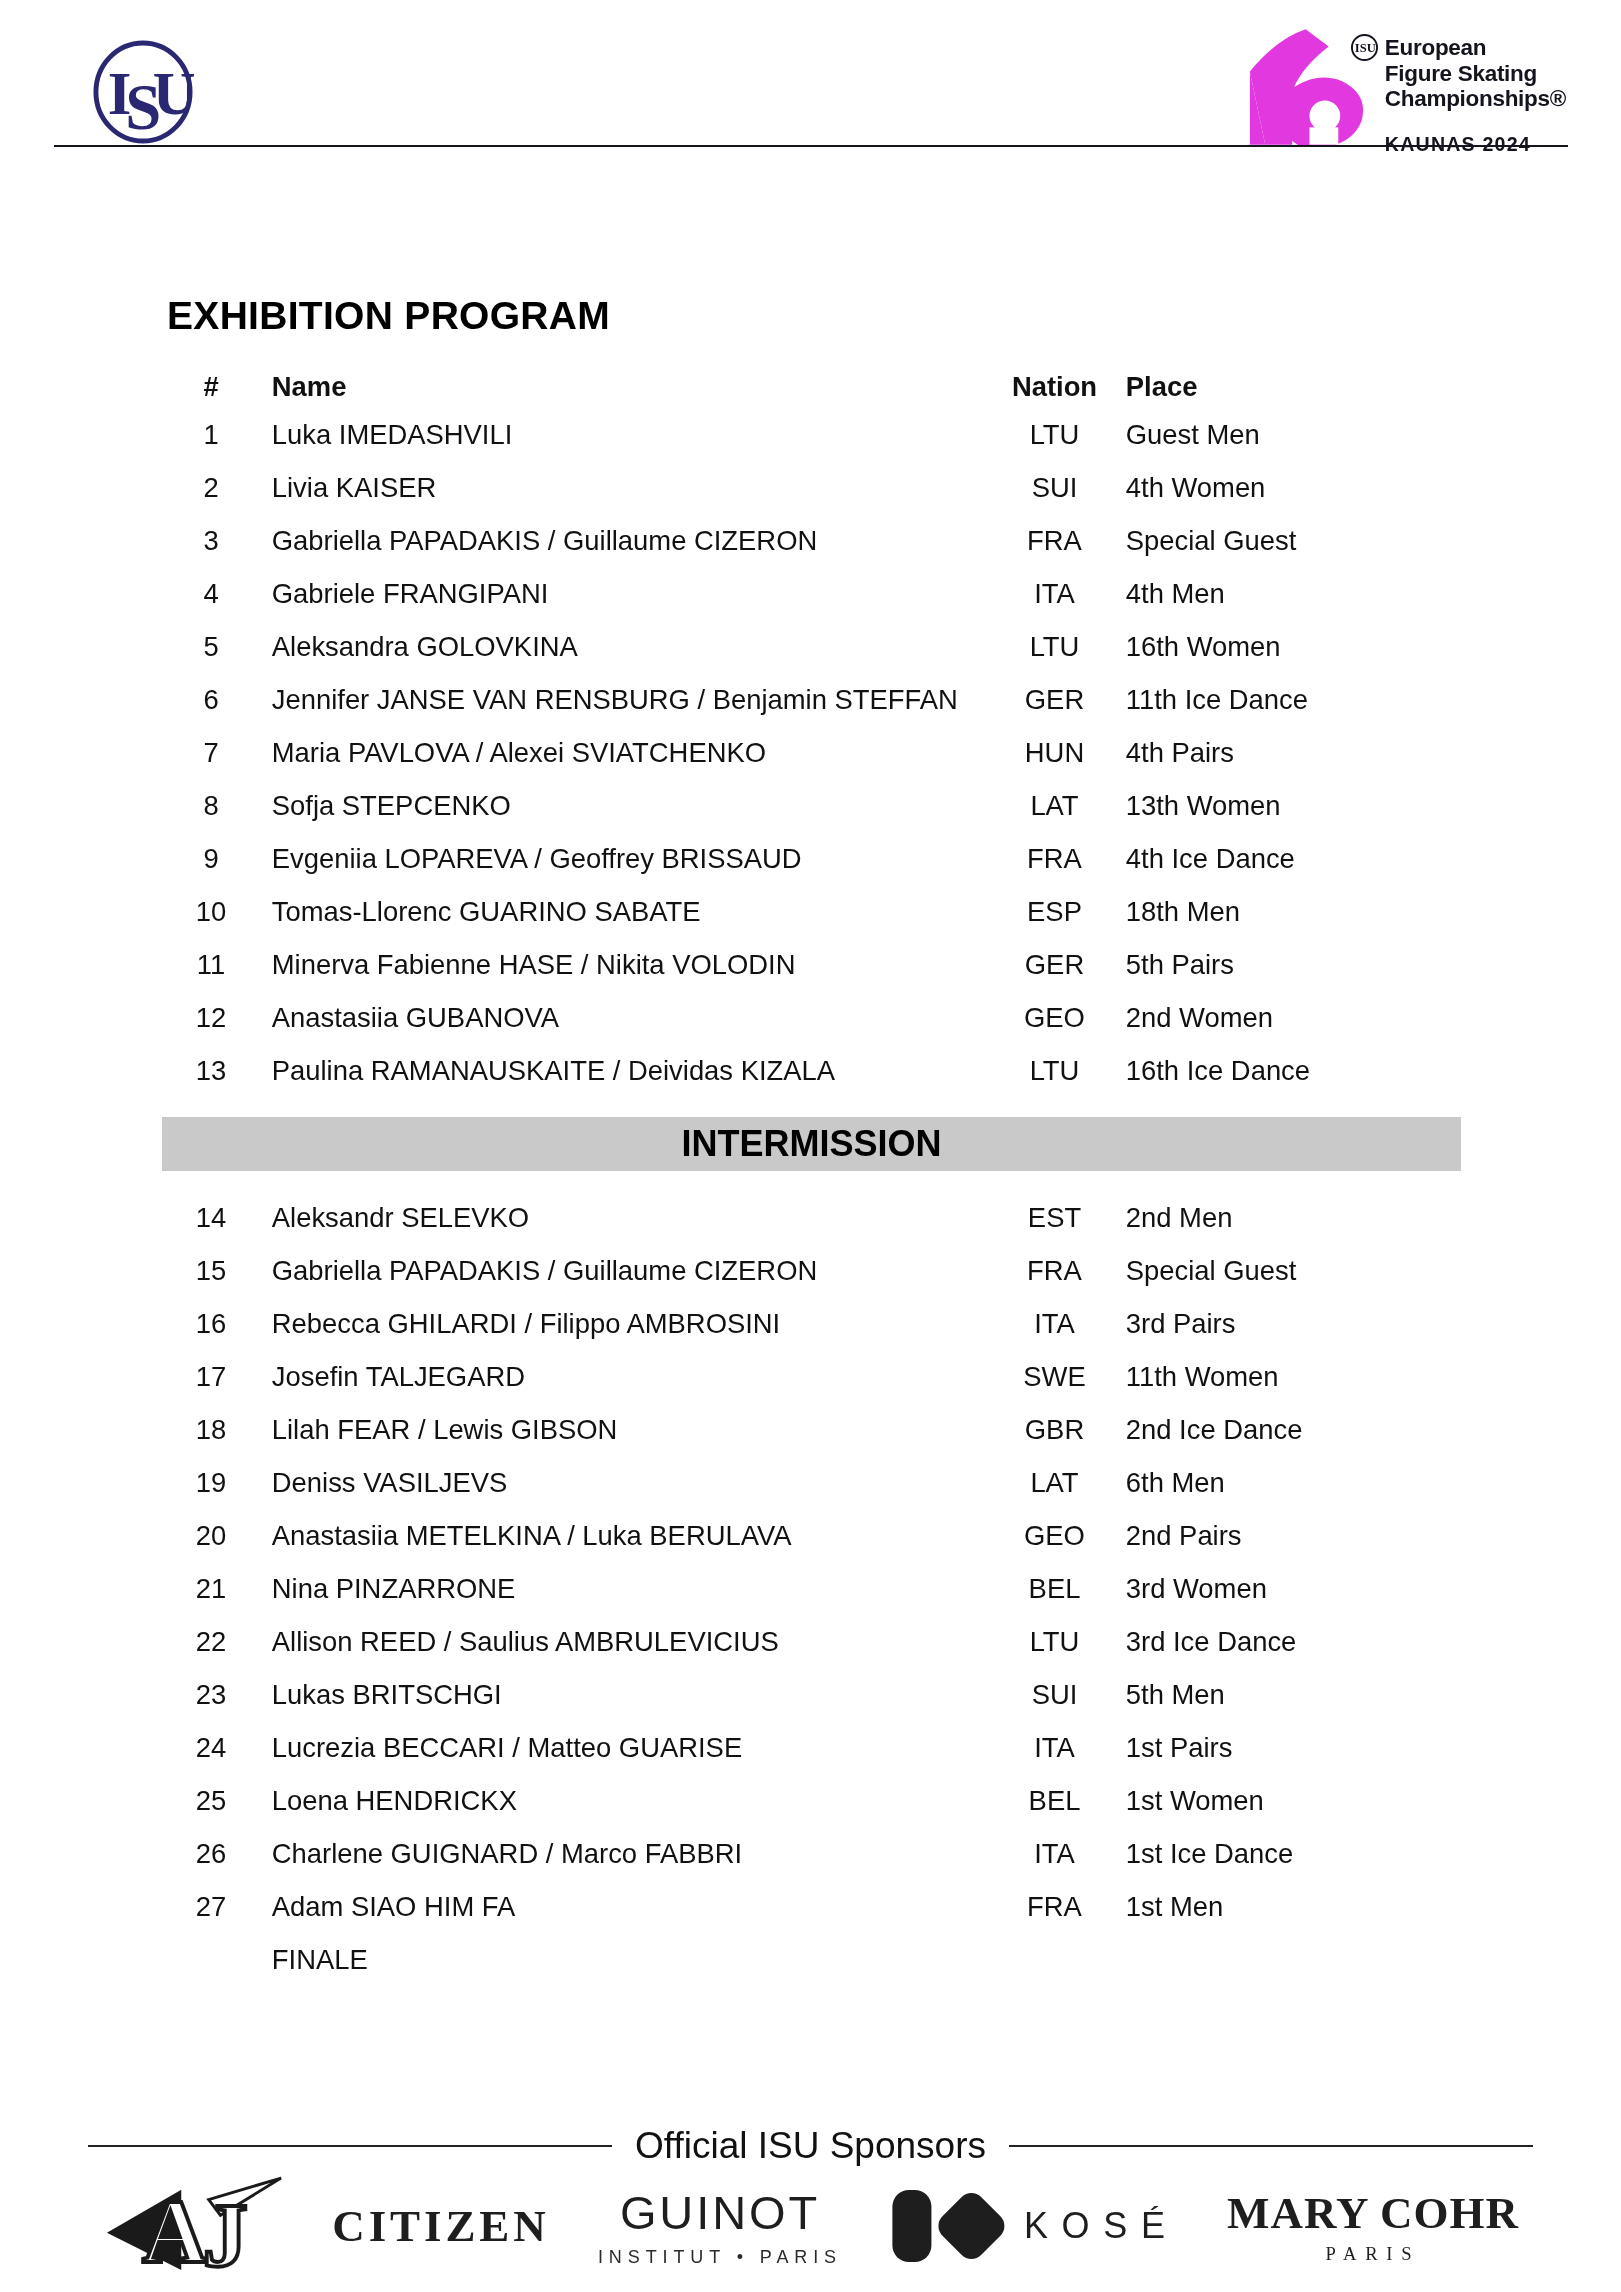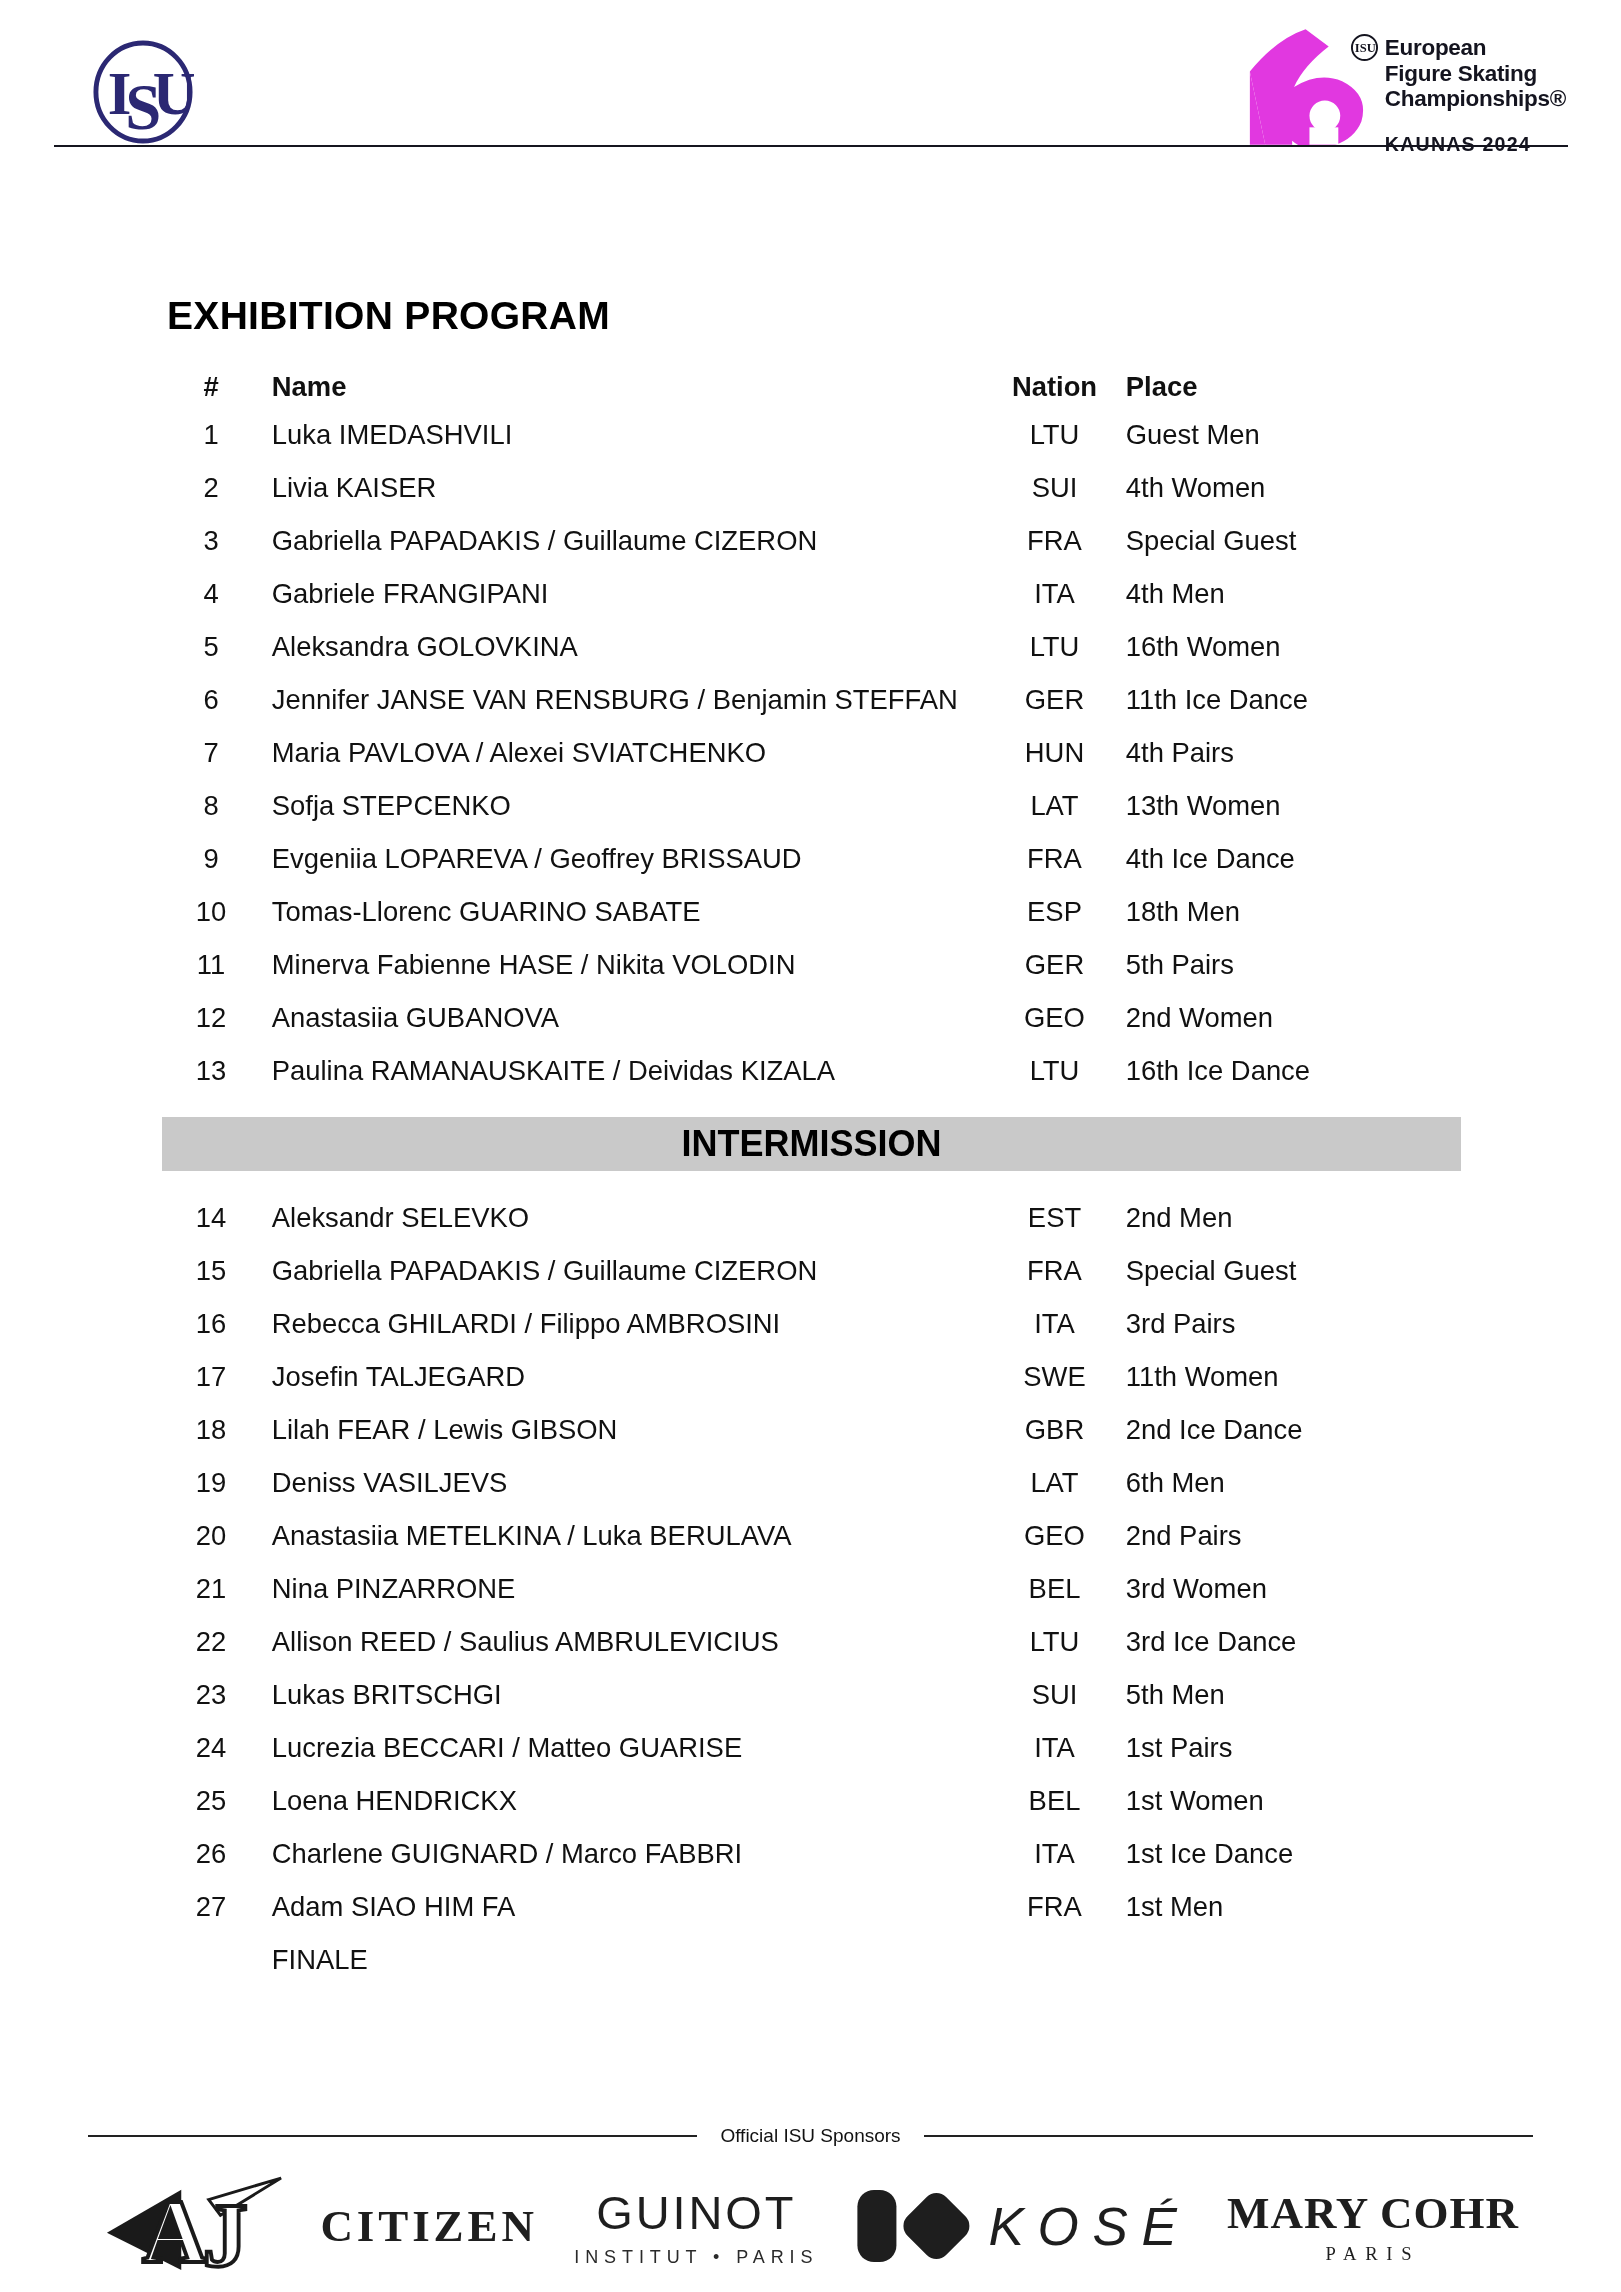--- a/index.html
+++ b/index.html
@@ -49,36 +49,36 @@
   .intermission {
     height:54px; margin:20px 0; background:#c9c9c9;
     display:flex; align-items:center; justify-content:center;
     font-size:36px; font-weight:700; color:#000;
   }
 
   
   .sponsor-heading {
     position:absolute; top:2125px; left:88px; width:1445px;
     display:flex; align-items:center; gap:23.5px;
-    font-size:19px; color:#111;
+    font-size:37px; color:#111;
   }
   .sponsor-heading .line { flex:1; border-top:2px solid #222; }
   .logos {
     position:absolute; top:2168px; left:103px; width:1416px; height:116px;
     display:flex; align-items:center; justify-content:space-between;
   }
   .logo-citizen {
     font-family:"Liberation Serif", serif; font-size:45px; font-weight:700;
     letter-spacing:3.9px; color:#1e1e1e;
   }
   .logo-guinot { text-align:center; color:#1e1e1e; }
   .logo-guinot .gname { font-size:47px; font-weight:500; letter-spacing:2.9px; }
   .logo-guinot .gsub  { font-size:18px; letter-spacing:5.9px; margin-top:7px; color:#2a2a2a; }
   .logo-kose { display:flex; align-items:center; gap:17.6px; color:#1e1e1e; }
-  .logo-kose .ktext { font-size:53px; font-weight:500; letter-spacing:13.7px;font-style:italic; }
+  .logo-kose .ktext { font-size:36px; font-weight:500; letter-spacing:13.7px; }
   .logo-marycohr { text-align:center; color:#1e1e1e; font-family:"Liberation Serif", serif; }
   .logo-marycohr .mname { font-size:45px; font-weight:700; letter-spacing:1px; }
   .logo-marycohr .msub  { font-size:18.6px; letter-spacing:8.8px; margin-top:3.9px; font-weight:400; }
 </style>
 </head>
 <body>
 
 <div>
   <svg class="isu-emblem" width="102" height="106" viewBox="0 0 104 108">
     <ellipse cx="52" cy="54" rx="48" ry="50" fill="none" stroke="#2b2873" stroke-width="5"></ellipse>

